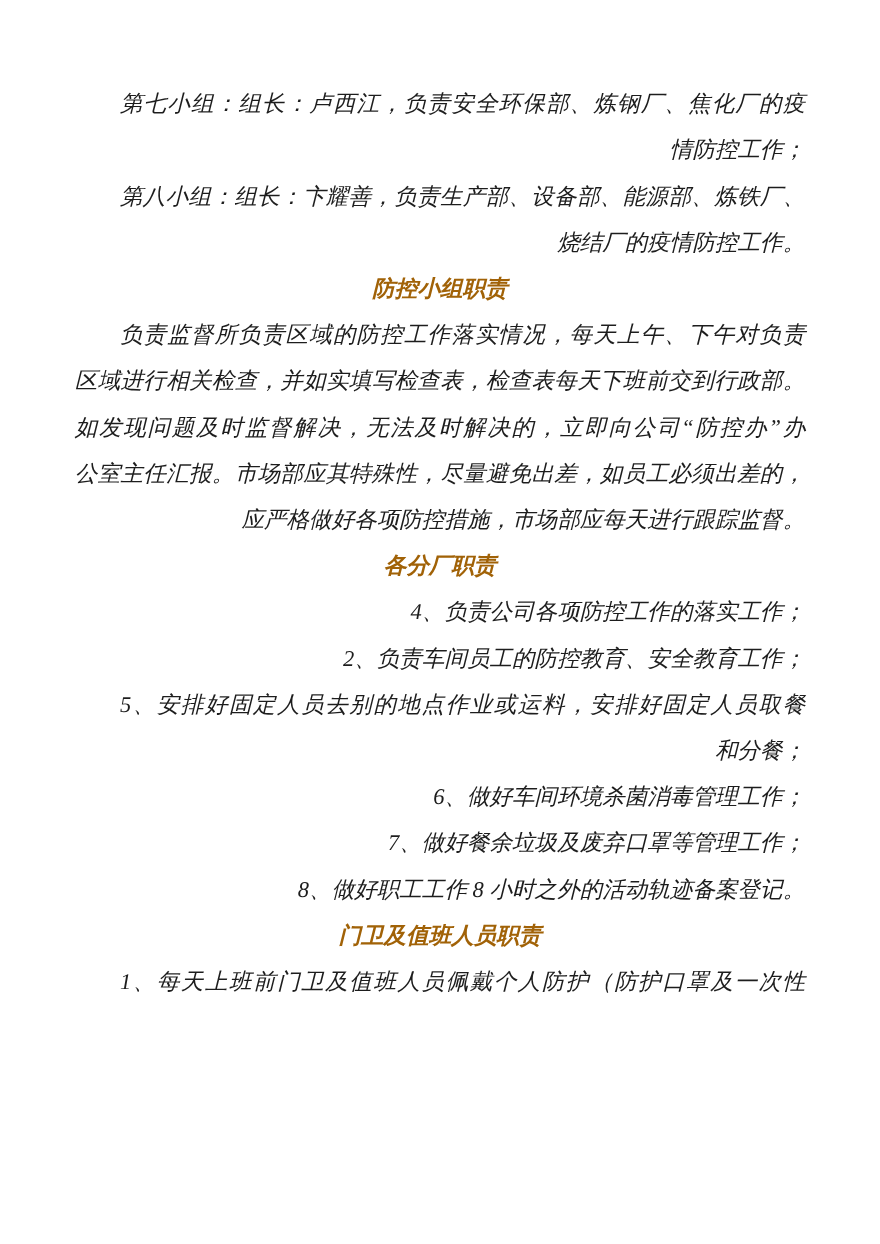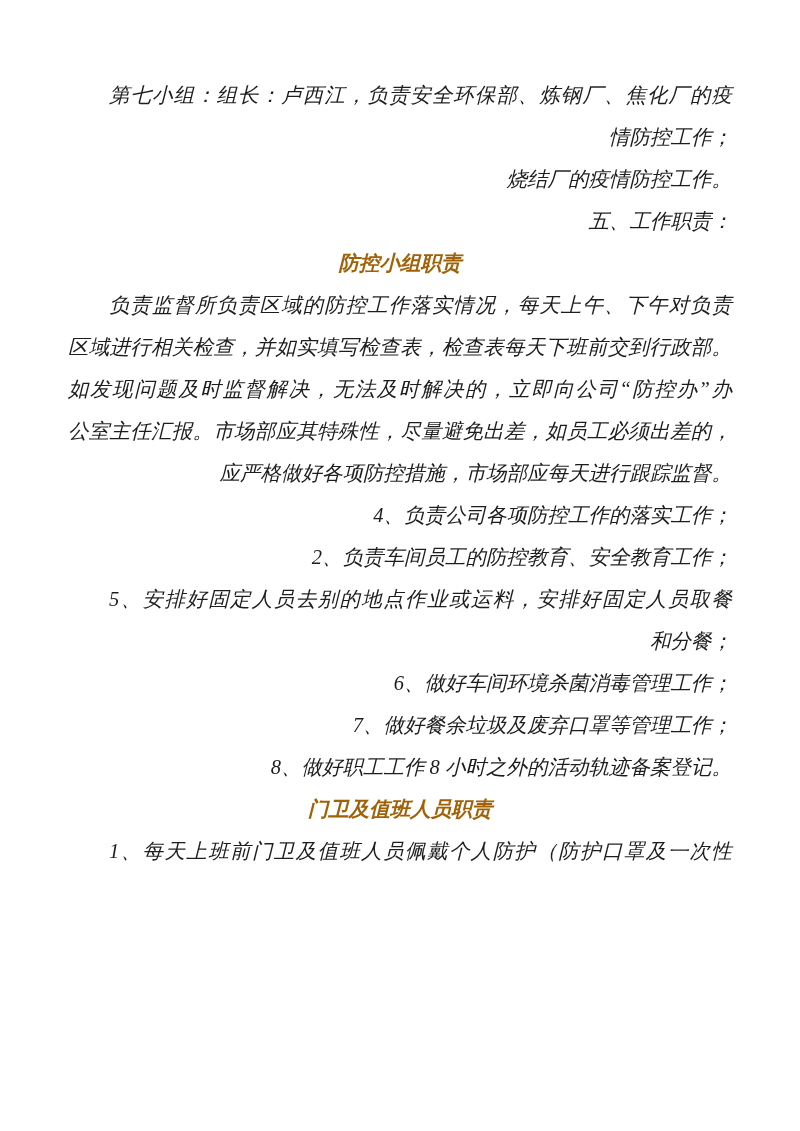--- a/index.html
+++ b/index.html
@@ -41,34 +41,35 @@
 </head>
 <body>
 
 <main class="page">
   <div class="doc-body" id="doc">
       <div class="block paragraph">
         <div class="line indent fill">第七小组：组长：卢西江，负责安全环保部、炼钢厂、焦化厂的疫</div>
         <div class="line">情防控工作；</div>
       </div>
       <div class="block paragraph">
+        <div class="line indent fill">第八小组：组长：卞耀善，负责生产部、设备部、能源部、炼铁厂、</div>
         <div class="line">烧结厂的疫情防控工作。</div>
-      </div>
-      <div class="block paragraph">
-        <div class="line indent">五、工作职责：</div>
       </div>
       <div class="block heading">
         <div class="line">防控小组职责</div>
       </div>
       <div class="block paragraph">
         <div class="line indent fill">负责监督所负责区域的防控工作落实情况，每天上午、下午对负责</div>
         <div class="line fill">区域进行相关检查，并如实填写检查表，检查表每天下班前交到行政部。</div>
         <div class="line fill">如发现问题及时监督解决，无法及时解决的，立即向公司“防控办”办</div>
         <div class="line fill">公室主任汇报。市场部应其特殊性，尽量避免出差，如员工必须出差的，</div>
         <div class="line">应严格做好各项防控措施，市场部应每天进行跟踪监督。</div>
+      </div>
+      <div class="block heading">
+        <div class="line">各分厂职责</div>
       </div>
       <div class="block paragraph">
         <div class="line indent">4、负责公司各项防控工作的落实工作；</div>
       </div>
       <div class="block paragraph">
         <div class="line indent">2、负责车间员工的防控教育、安全教育工作；</div>
       </div>
       <div class="block paragraph">
         <div class="line indent fill">5、安排好固定人员去别的地点作业或运料，安排好固定人员取餐</div>
         <div class="line">和分餐；</div>

